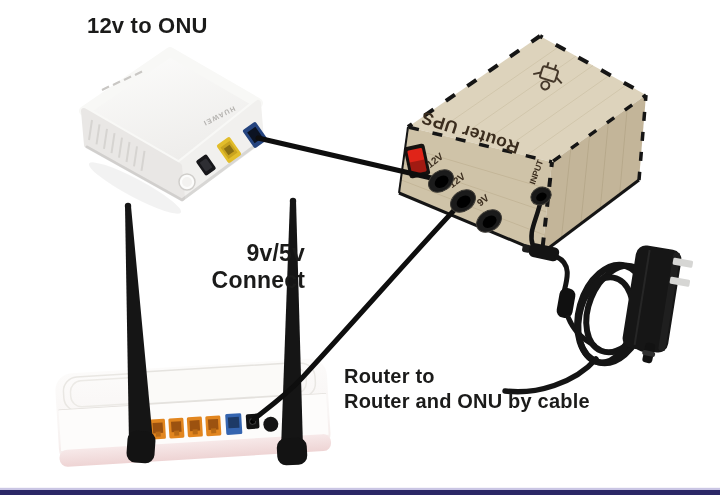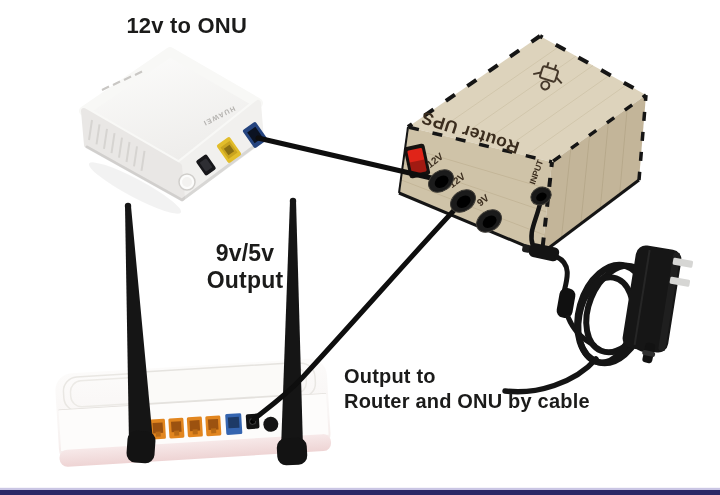--- a/index.html
+++ b/index.html
@@ -259,23 +259,23 @@
       <rect x="-6.5" y="-1" width="13" height="5" rx="2" fill="#303030"></rect>
     </g>
   </g>
 
   <g>
     <rect x="0" y="487.8" width="720" height="2.2" fill="#cac6e4"></rect>
     <rect x="0" y="490" width="720" height="5" fill="#2b2766"></rect>
   </g>
 </svg>
 
-<div class="cap" style="left:87px;top:13px;width:160px;text-align:right;font-size:22px;">12v to ONU</div>
-
-<div class="cap" style="left:185px;top:240px;width:120px;text-align:center;font-size:23px;line-height:27px;">
+<div class="cap" style="left:87px;top:13px;width:160px;text-align:left;font-size:22px;">12v to ONU</div>
+
+<div class="cap" style="left:185px;top:240px;width:120px;text-align:right;font-size:23px;line-height:27px;">
   <div>9v/5v</div>
-  <div>Output</div>
+  <div>Connect</div>
 </div>
 
 <div class="cap" style="left:344px;top:364px;width:260px;font-size:20px;line-height:25px;">
-  <div>Output to</div>
+  <div>Router to</div>
   <div>Router and ONU by cable</div>
 </div>
 
 </body></html>

